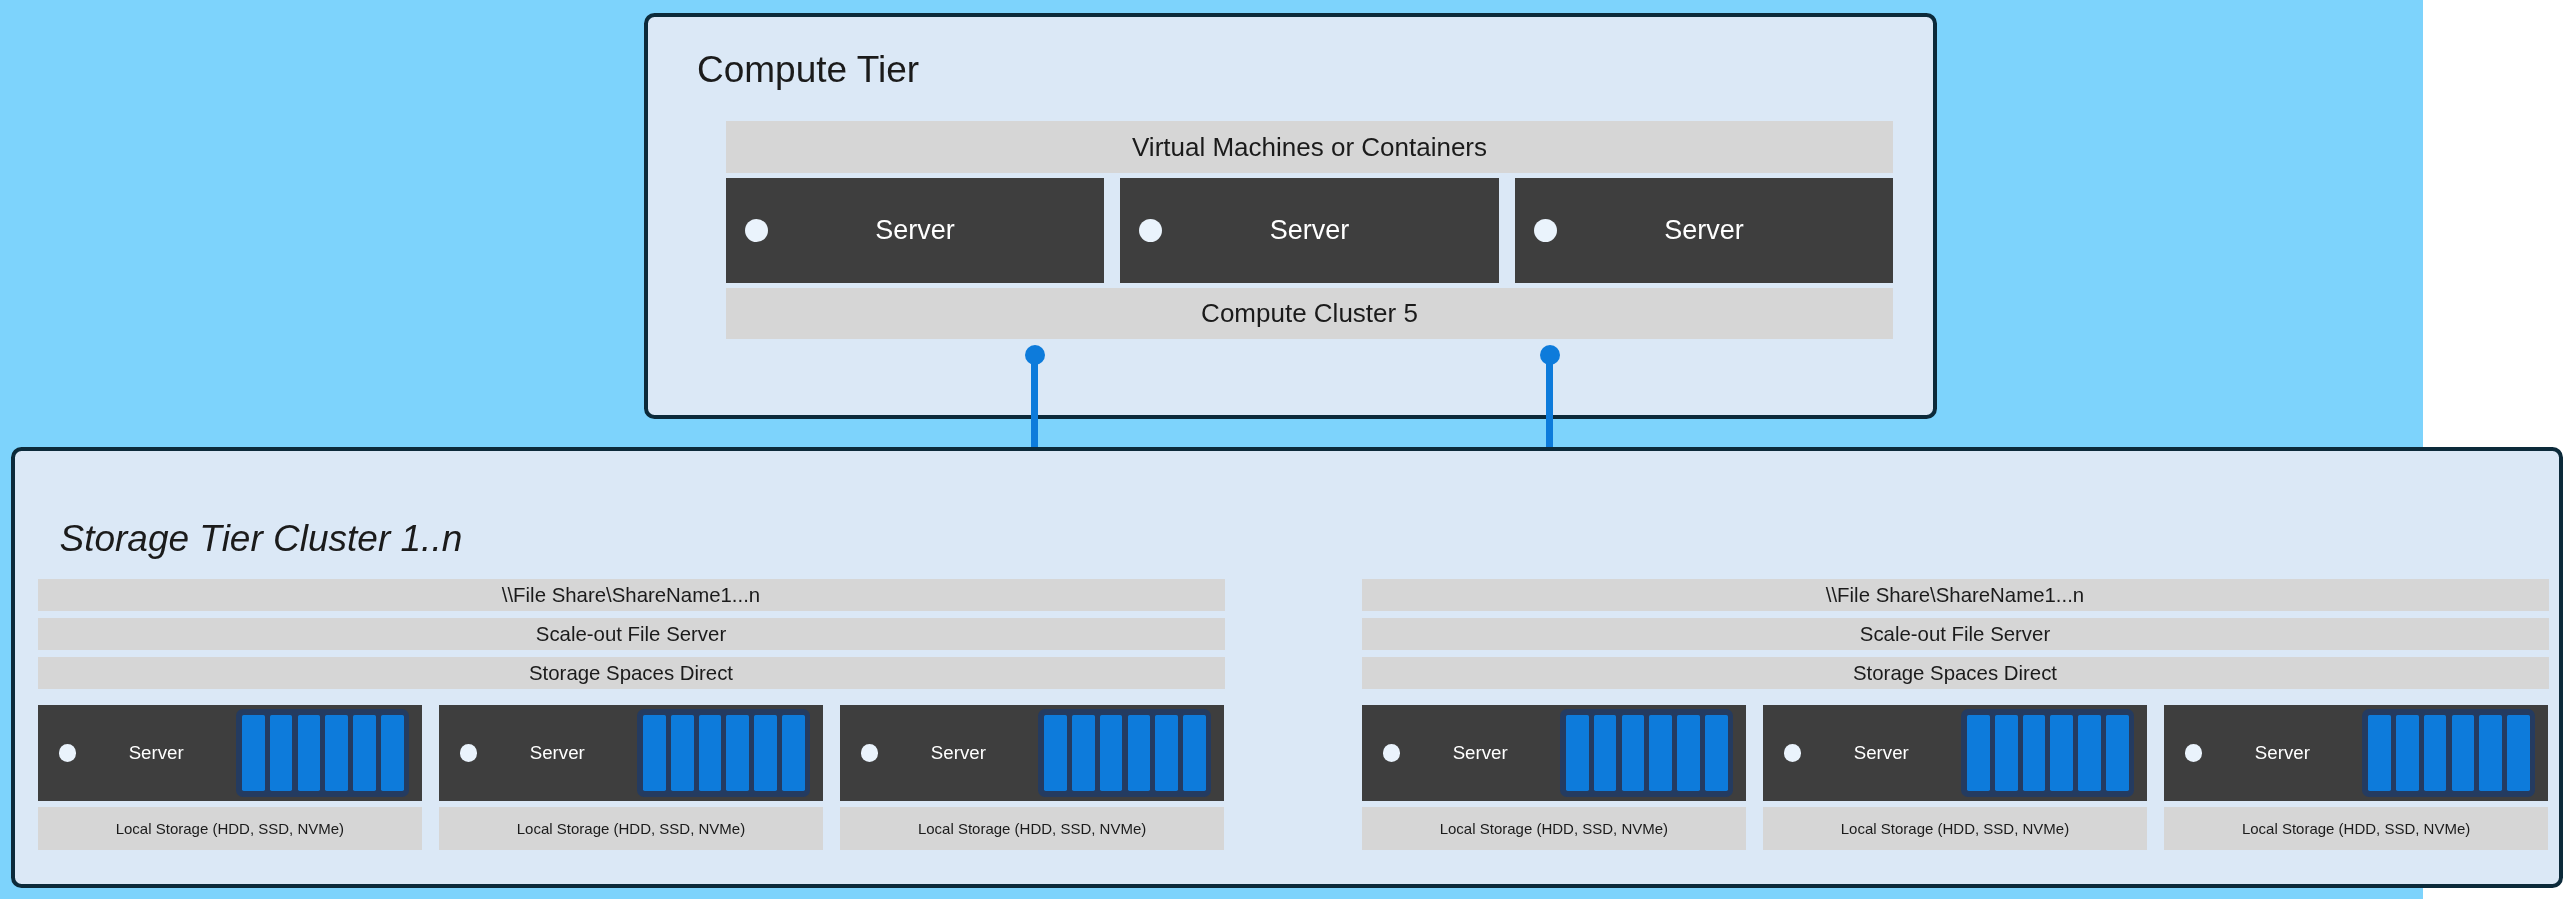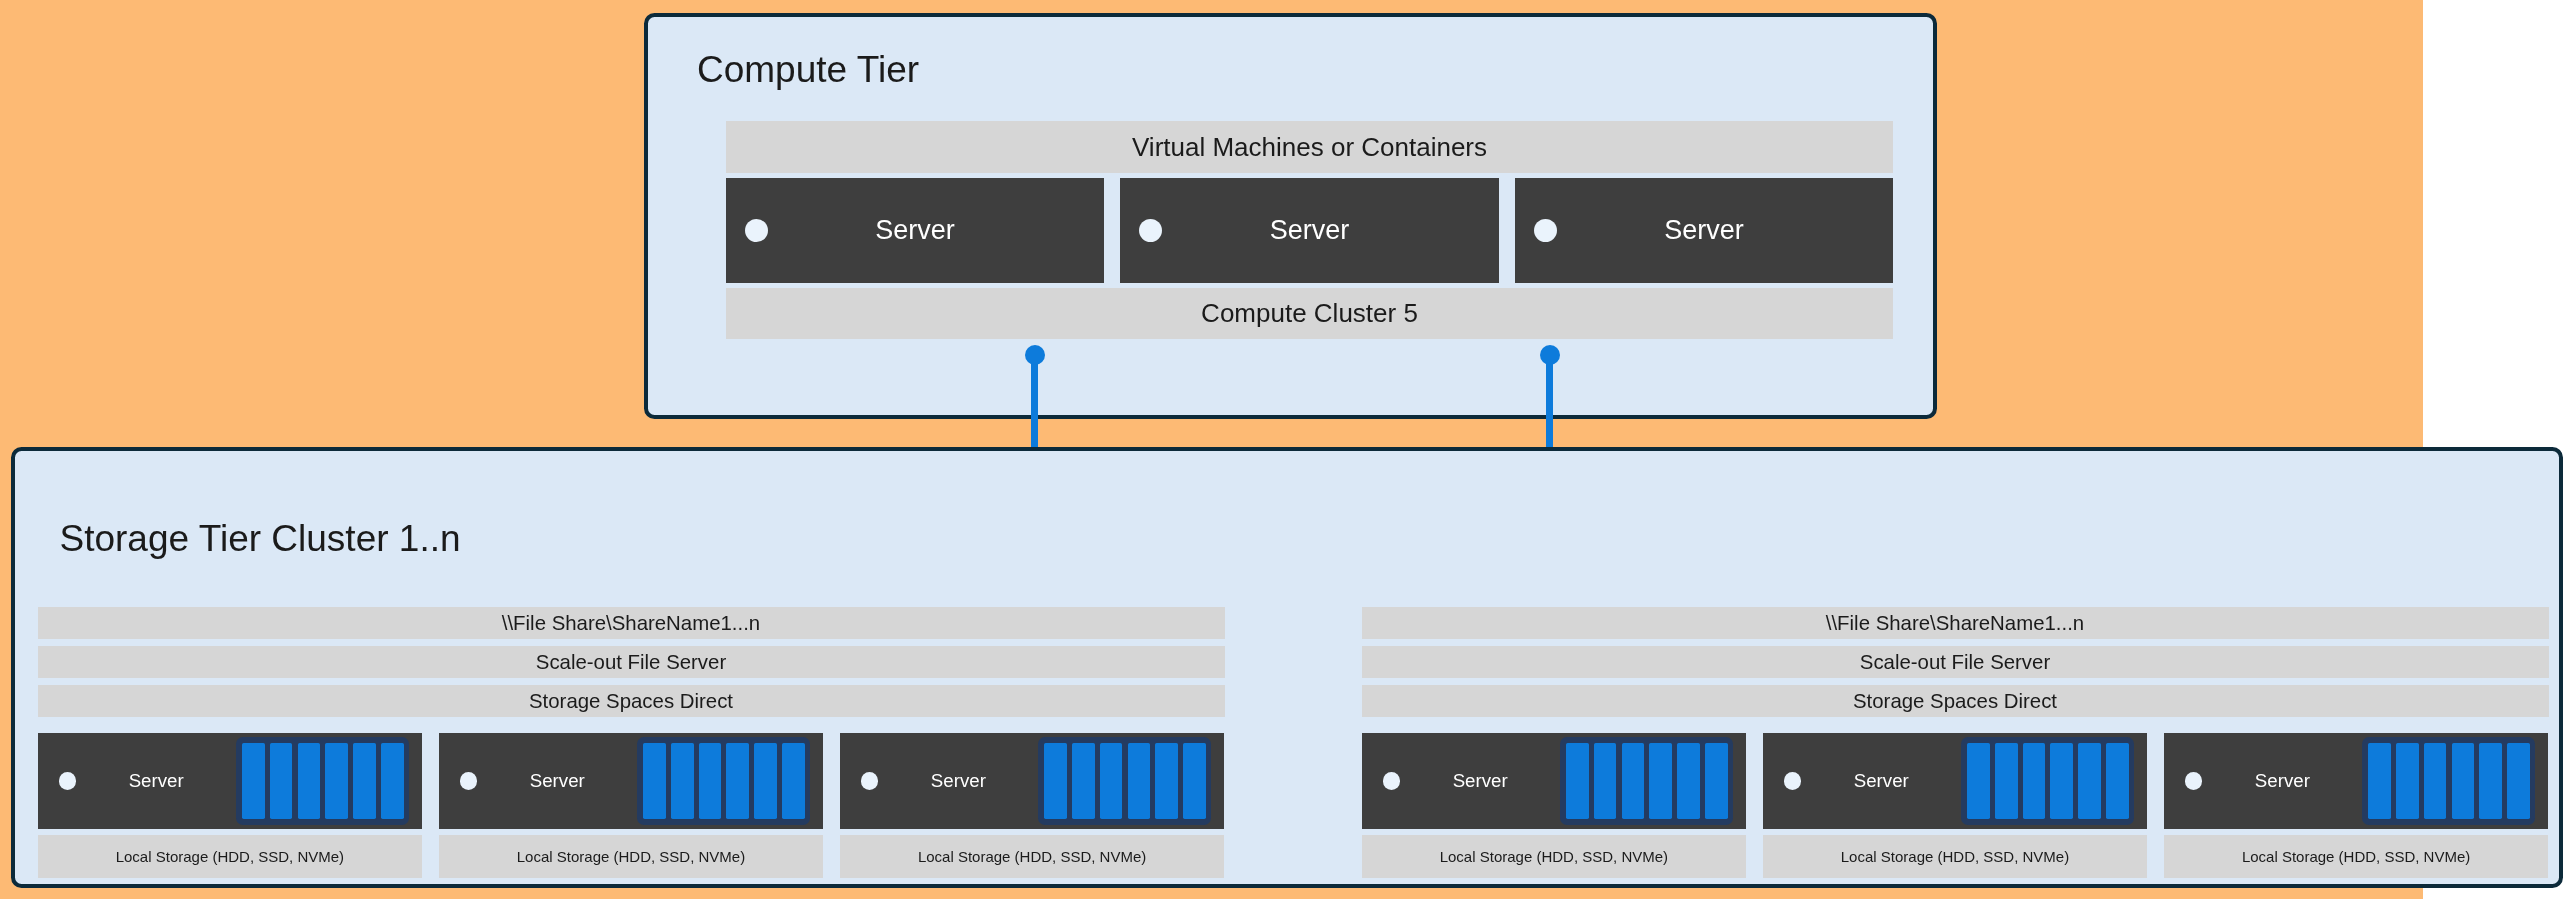--- a/index.html
+++ b/index.html
@@ -1,39 +1,39 @@
 <!DOCTYPE html>
 <html style="font-size:9.3px"><head>
 <meta charset="utf-8">
 <style>
   * { margin: 0; padding: 0; box-sizing: border-box; }
   html, body { width: 2576px; height: 900px; background: #ffffff; overflow: hidden; }
   body { font-family: "Liberation Sans", "DejaVu Sans", sans-serif; position: relative; }
 
-  .canvas { position: absolute; left: 0; top: 0; width: 2423px; height: 900px; background: #fdba74; }
+  .canvas { position: absolute; left: 0; top: 0; width: 2423px; height: 900px; background: #7dd3fc; }
 
   
   .tier-box {
     position: absolute;
     background: #DBE8F6;
     border: 4.7px solid #0C2A3A;
     border-radius: 10.5px;
   }
   #compute-box { left: 644px; top: 13px; width: 1293px; height: 406px; }
   #storage-box { left: 10.5px;  top: 447px; width: 2552px; height: 441px; }
 
   .tier-title {
     position: absolute;
     font-size: 37px;
     line-height: 37px;
     color: #1b1b1b;
     white-space: nowrap;
   }
   #compute-title { left: 49px; top: 34px; }
-  #storage-title { left: 45px; top: 69px; }
+  #storage-title { left: 45px; top: 69px; font-style: italic; }
 
   
   .gray-bar {
     background: #D6D6D6;
     color: #1b1b1b;
     display: flex;
     align-items: center;
     justify-content: center;
     white-space: nowrap;
   }
@@ -80,21 +80,21 @@
   #connector-1-dot-top    { left: 1025px; top: 345px; }
   #connector-1-dot-bottom { left: 1025px; top: 458px; }
   #connector-2-dot-top    { left: 1540px; top: 345px; }
   #connector-2-dot-bottom { left: 1540px; top: 458px; }
 
   .folder { position: absolute; width: 97px; height: 73px; }
   #folder-1 { left: 987px; top: 476px; }
   #folder-2 { left: 1501px; top: 476px; }
 
   
-  .storage-cluster { position: absolute; top: 156px; width: 1187px; border-radius: 27px; }
+  .storage-cluster { position: absolute; top: 128px; width: 1187px; border-radius: 27px; }
   #storage-cluster-0 { left: 23px; }
   #storage-cluster-1 { left: 1347px; }
 
   .storage-bar { width: 100%; height: 32px; font-size: 20.4px; margin-bottom: 7px; }
   .storage-bar:nth-of-type(3) { margin-bottom: 16px; }
 
   .storage-server-row { display: flex; gap: 16.3px; margin-top: 8.2px; }
   .storage-unit { flex: 1; }
   .storage-server {
     height: 96px;

